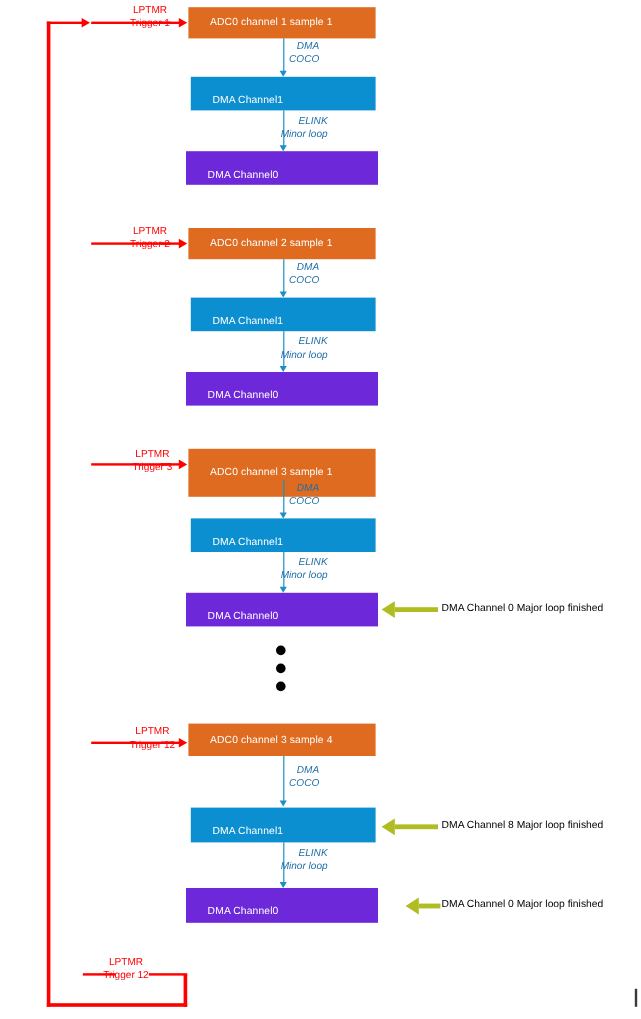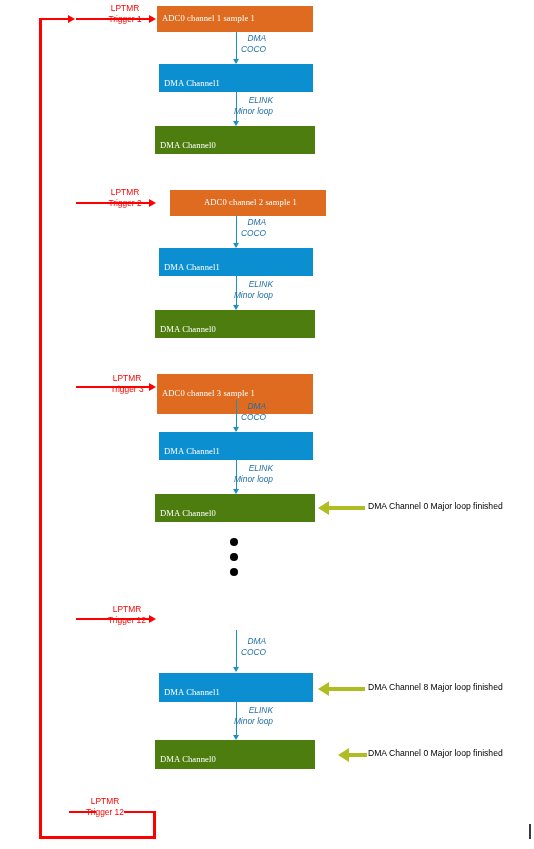--- a/index.html
+++ b/index.html
@@ -7,26 +7,26 @@
     width:534px;height:849px;position:relative;overflow:hidden;
     font-family:"Liberation Sans","DejaVu Sans",sans-serif;
     -webkit-font-smoothing:antialiased;
   }
   #stage{position:absolute;left:0;top:0;width:534px;height:849px;}
 
   
   .box{
     position:absolute;box-sizing:border-box;color:#ffffff;
     font-size:8.6px;line-height:11.2px;letter-spacing:.1px;
-    padding:3px 0 0 5px;white-space:pre-line;font-family:Liberation Serif, serif;
+    padding:3px 0 0 18px;white-space:pre-line;
   }
   .box .ln{display:block;}
   .box.orange{background:#DE6B20;}
   .box.lblue{background:#0C8FD0;}
-  .box.dblue{background:#4d7c0f;}
+  .box.dblue{background:#6d28d9;}
   .box.one-line{display:flex;align-items:center;padding-top:0;}
 
   
   .vconn{position:absolute;width:1px;background:#1B8FC8;}
   .vhead{
     position:absolute;width:0;height:0;
     border-left:3.5px solid transparent;border-right:3.5px solid transparent;
     border-top:5px solid #1B8FC8;
   }
   .vlabel{
@@ -109,21 +109,21 @@
     <span class="ln">DMA Channel0</span>
     <span class="ln">SRAM muxbuffer → ADC0_SC1A</span>
   </div>
 
   <div class="rline" style="left:76px;top:202px;width:66px;height:2px;"></div>
   <div class="rlabel" style="left:94px;top:187px;width:62px;">LPTMR
 Trigger 2</div>
   <div class="rline" style="left:134px;top:202px;width:18px;height:2px;"></div>
   <div class="rhead" style="left:149px;top:198.5px;"></div>
 
-  <div class="box orange one-line" style="left:170px;top:190px;width:156px;height:26px;justify-content:center;">
+  <div class="box orange one-line" style="left:157px;top:190px;width:156px;height:26px;">
     <span class="ln">ADC0 channel 2 sample 1</span>
   </div>
 
   <div class="vconn" style="left:236px;top:216px;height:28px;"></div>
   <div class="vhead" style="left:233px;top:243px;"></div>
   <div class="vlabel" style="left:206px;top:217px;width:60px;">DMA
 COCO</div>
 
   <div class="box lblue" style="left:159px;top:248px;width:154px;height:28px;">
     <span class="ln">DMA Channel1</span>
@@ -177,20 +177,23 @@
   <div class="dot" style="left:230px;top:538px;"></div>
   <div class="dot" style="left:230px;top:553px;"></div>
   <div class="dot" style="left:230px;top:568px;"></div>
 
   <div class="rline" style="left:76px;top:618px;width:66px;height:2px;"></div>
   <div class="rlabel" style="left:96px;top:604px;width:62px;">LPTMR
 Trigger 12</div>
   <div class="rline" style="left:134px;top:618px;width:18px;height:2px;"></div>
   <div class="rhead" style="left:149px;top:614.5px;"></div>
 
+  <div class="box orange one-line" style="left:157px;top:603px;width:156px;height:27px;">
+    <span class="ln">ADC0 channel 3 sample 4</span>
+  </div>
 
   <div class="vconn" style="left:236px;top:630px;height:38px;"></div>
   <div class="vhead" style="left:233px;top:667px;"></div>
   <div class="vlabel" style="left:206px;top:636px;width:60px;">DMA
 COCO</div>
 
   <div class="box lblue" style="left:159px;top:673px;width:154px;height:29px;">
     <span class="ln">DMA Channel1</span>
     <span class="ln">ADC0_RA → SRAM buffer</span>
   </div>

